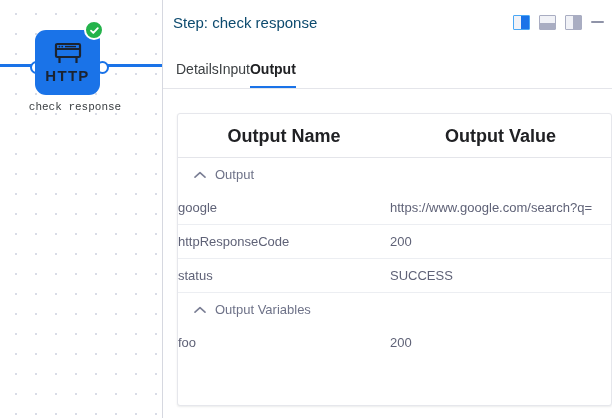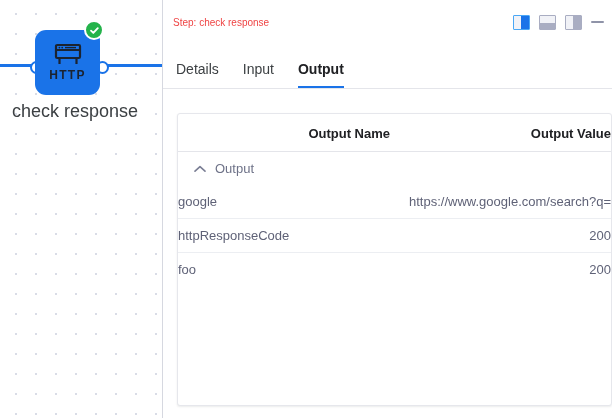--- a/index.html
+++ b/index.html
@@ -53,21 +53,21 @@
     border-radius: 11px;
     background: #1a73e8;
     display: flex;
     flex-direction: column;
     align-items: center;
     justify-content: center;
   }
   #node .glyph { line-height: 0; margin-bottom: 1px; }
   #node .http-word {
     color: #1b2330;
-    font-size: 12px;
+    font-size: 15px;
     font-weight: bold;
     letter-spacing: 1.3px;
     font-family: "Liberation Sans", sans-serif;
   }
   #status-badge {
     position: absolute;
     left: 84px; top: 20px;
     width: 20px; height: 20px;
     border-radius: 50%;
     background: #24b34b;
@@ -75,23 +75,23 @@
     display: flex;
     align-items: center;
     justify-content: center;
     box-sizing: border-box;
   }
   #node-label {
     position: absolute;
     left: 0; top: 101px;
     width: 150px;
     text-align: center;
-    font-size: 18px;
+    font-size: 11px;
     color: #3c4043;
-    font-family: Liberation Sans, sans-serif;
+    font-family: Liberation Mono, monospace;
   }
 
   
   #divider {
     position: absolute;
     left: 162px; top: 0;
     width: 1px; height: 418px;
     background: #d6d8e0;
   }
 
@@ -104,22 +104,22 @@
   }
 
   #panel-header {
     position: relative;
     height: 44px;
     display: flex;
     align-items: center;
     padding: 0 8px 0 10px;
   }
   #panel-title {
-    font-size: 10px;
-    color: #ef4444;
+    font-size: 15px;
+    color: #0c4a6e;
     font-family: "Liberation Sans", sans-serif;
     white-space: nowrap;
   }
   #header-actions {
     margin-left: auto;
     display: flex;
     align-items: center;
     gap: 9px;
   }
   .layout-icon {
@@ -137,21 +137,20 @@
   .li-bottom .fill { left: 0; right: 0; bottom: 0; height: 40%; }
   .minimize-icon {
     width: 13px; height: 2px;
     background: #8f93a8;
     border-radius: 1px;
   }
 
   #tabs {
     display: flex;
     align-items: flex-end;
-    gap: 24px;
     padding: 0 0 0 13px;
     height: 45px;
     position: relative;
   }
   .tab {
     font-size: 14px;
     color: #3c4043;
     font-family: "Liberation Sans", sans-serif;
     padding-bottom: 9px;
     border-bottom: 3px solid transparent;
@@ -182,22 +181,22 @@
     box-shadow: 0 1px 2px rgba(60,64,67,.10);
     overflow: hidden;
     box-sizing: border-box;
   }
   table.out-table {
     width: 100%;
     border-collapse: collapse;
     table-layout: fixed;
   }
   table.out-table th {
-    text-align: right;
-    font-size: 13px;
+    text-align: center;
+    font-size: 18px;
     font-weight: bold;
     color: #202124;
     padding: 12px 0 10px 0;
     border-bottom: 1px solid #e4e5ea;
     font-family: "Liberation Sans", sans-serif;
     white-space: nowrap;
   }
   th.col-name  { width: 212px; padding-left: 16px; }
   th.col-value { padding-left: 6px; }
 
@@ -214,21 +213,21 @@
     padding-left: 16px;
     color: #6e7288;
     border-bottom: none;
   }
   .group-cell {
     display: flex;
     align-items: center;
     gap: 9px;
   }
   td.name-cell   { padding-left: 52px; color: #5f6277; }
-  td.value-cell  { padding-left: 6px; color: #5f6277; text-align: right; }
+  td.value-cell  { padding-left: 6px; color: #5f6277; }
   tr.last-row td { border-bottom: none; }
 </style>
 </head>
 <body>
 
 <div id="canvas">
   <div class="conn-line conn-left"></div>
   <div class="conn-line conn-right"></div>
 
   <div class="port port-in"></div>
@@ -310,21 +309,37 @@
         </tr>
 
         <tr>
           <td class="name-cell">google</td>
           <td class="value-cell">https://www.google.com/search?q=</td>
         </tr>
         <tr>
           <td class="name-cell">httpResponseCode</td>
           <td class="value-cell">200</td>
         </tr>
-
+        <tr>
+          <td class="name-cell">status</td>
+          <td class="value-cell">SUCCESS</td>
+        </tr>
+
+        <tr class="group-row">
+          <td colspan="2">
+            <span class="group-cell">
+              <span>
+                <svg width="12" height="8" viewBox="0 0 12 8">
+                  <path d="M1 6.2 L6 1.6 L11 6.2" stroke="#7b7f95" stroke-width="1.6" fill="none" stroke-linecap="round" stroke-linejoin="round"></path>
+                </svg>
+              </span>
+              <span>Output Variables</span>
+            </span>
+          </td>
+        </tr>
 
         <tr class="last-row">
           <td class="name-cell">foo</td>
           <td class="value-cell">200</td>
         </tr>
 
       </tbody>
     </table>
   </div>
 </div>

